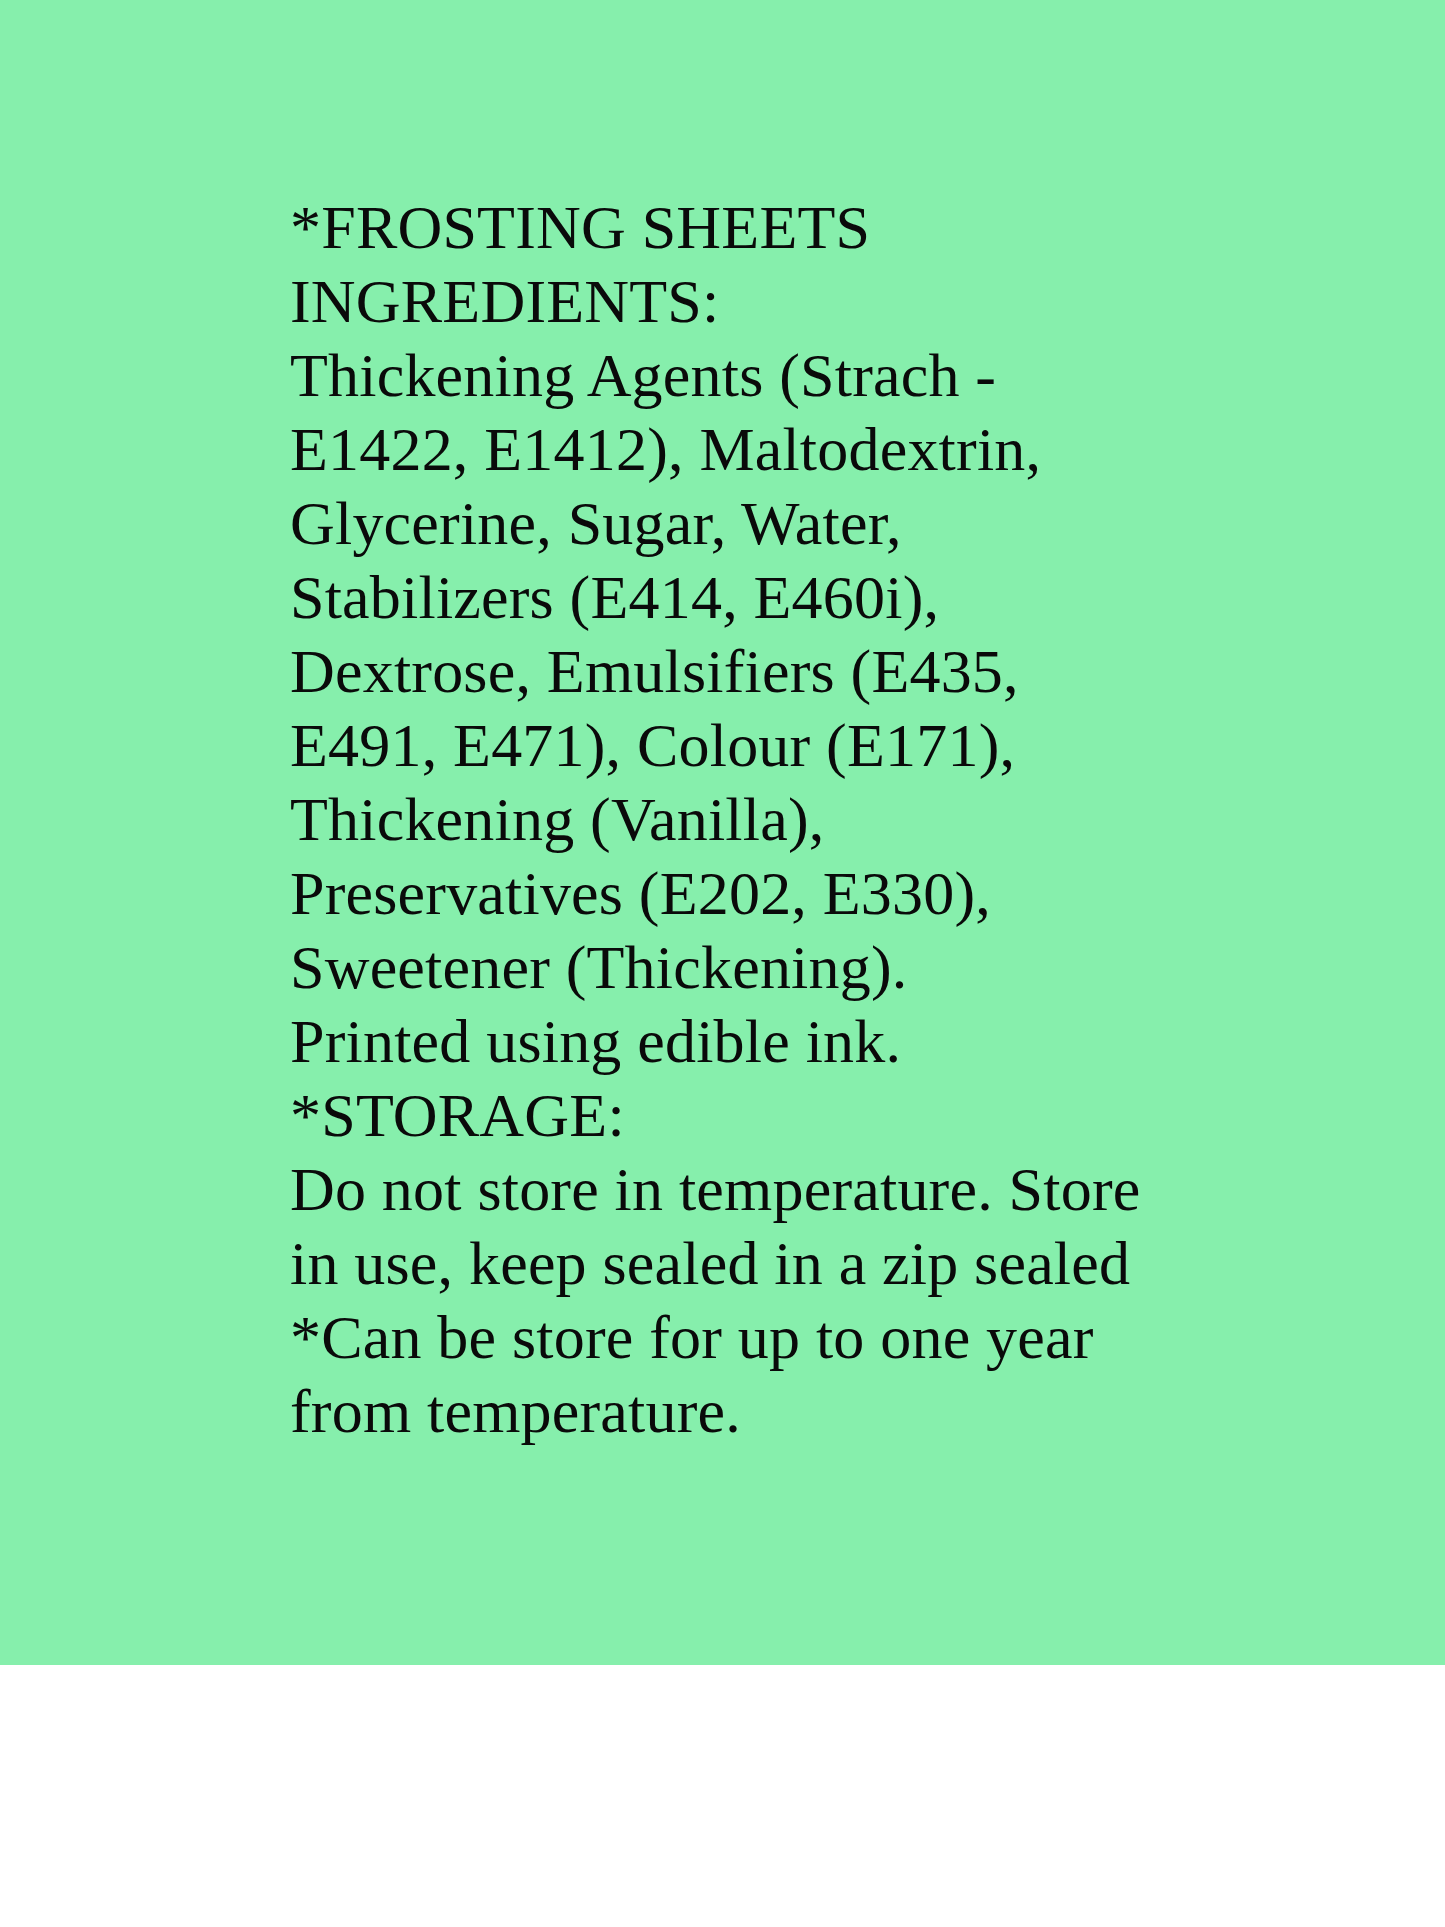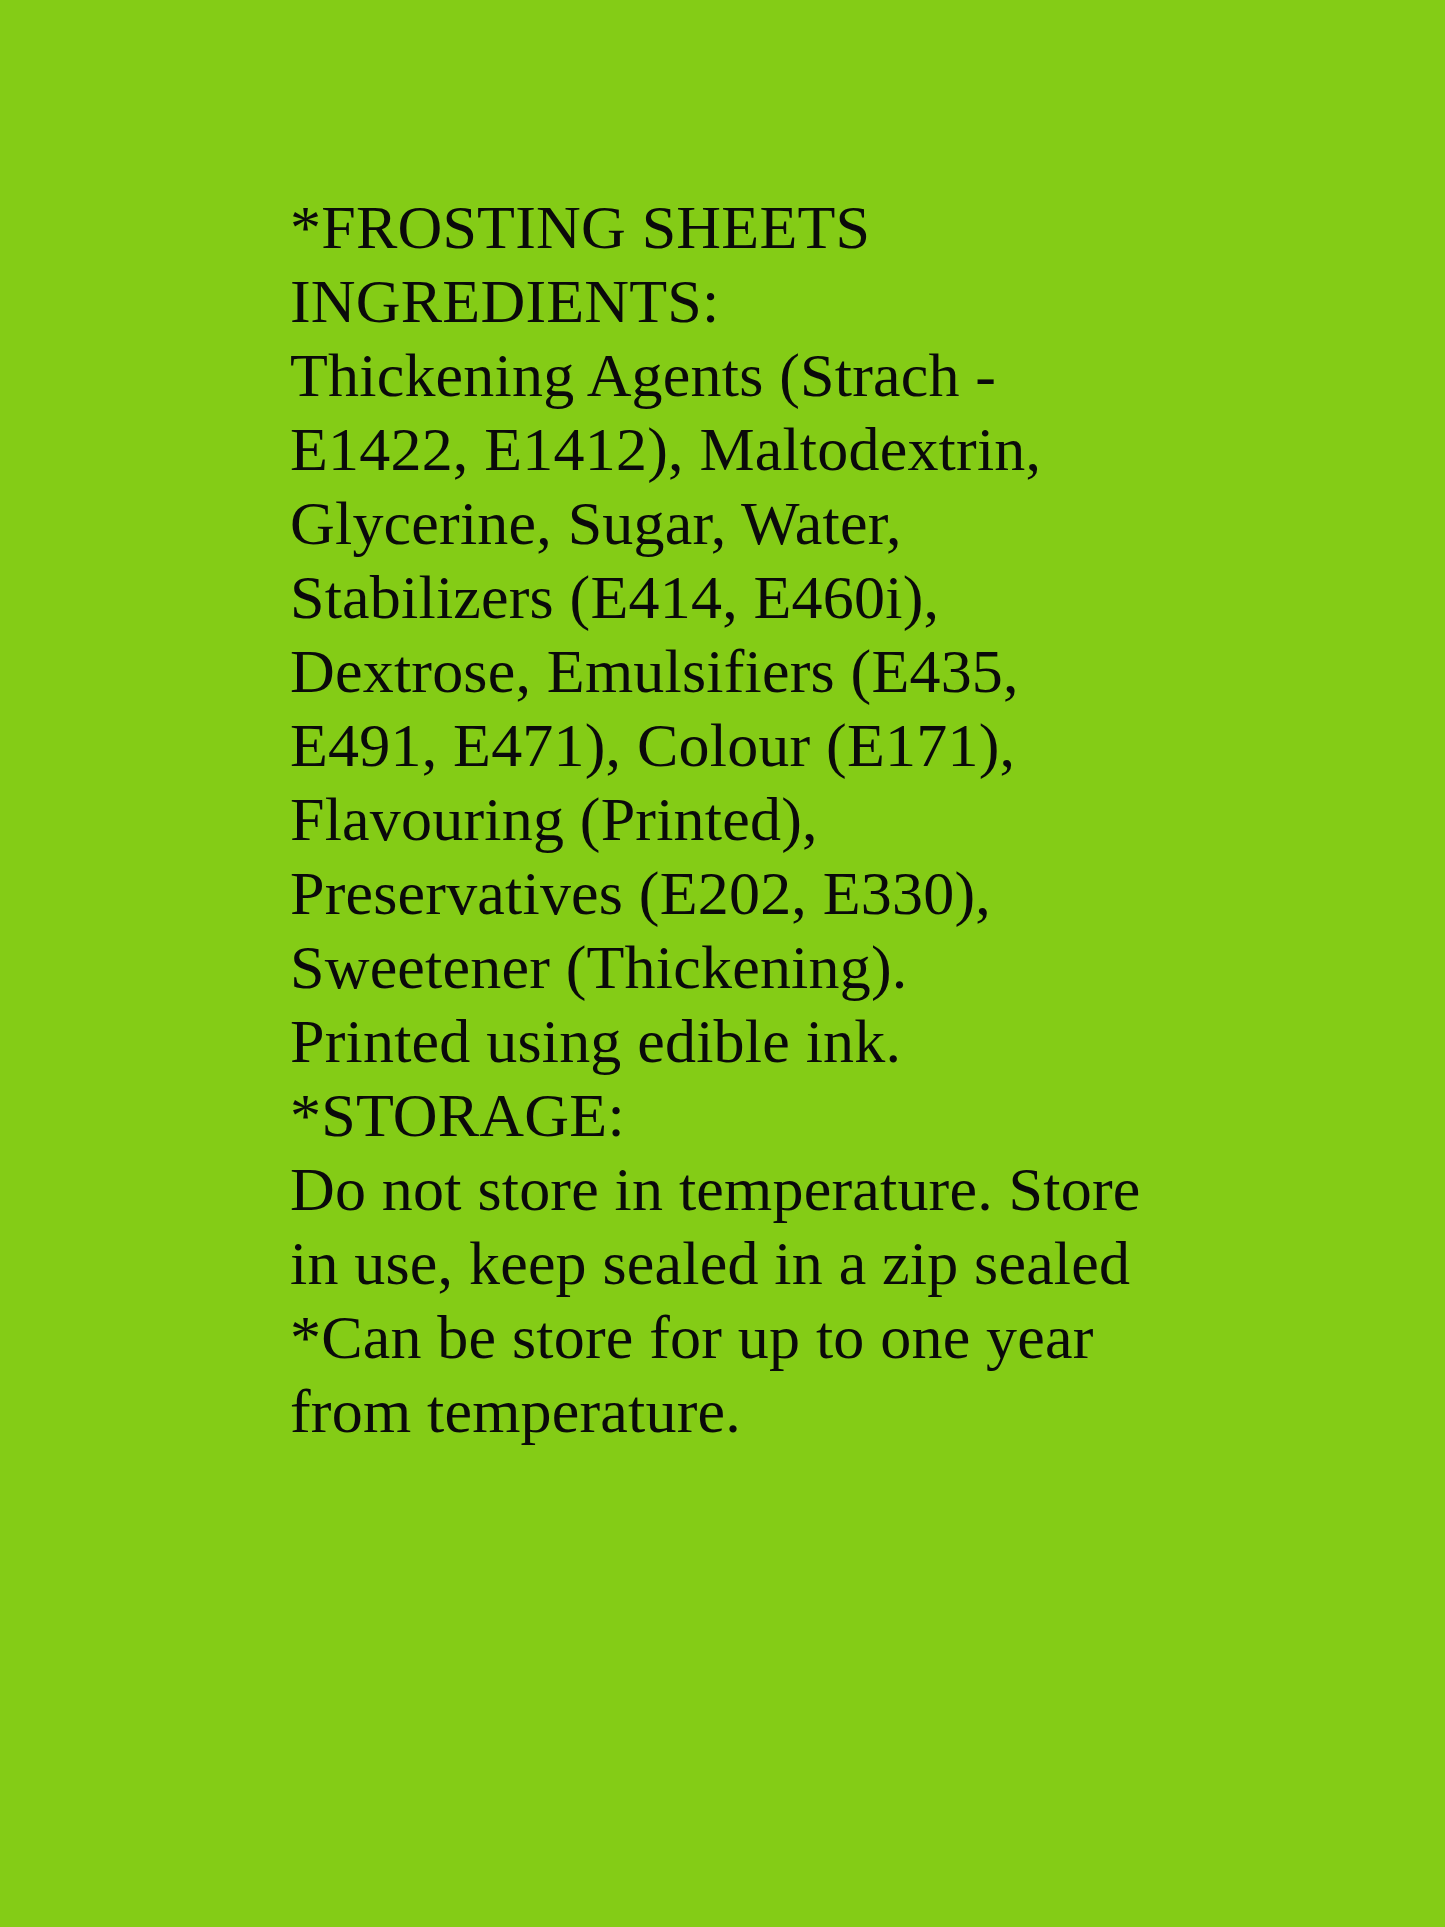--- a/index.html
+++ b/index.html
@@ -10,22 +10,22 @@
   body {
     width: 1445px;
     height: 1927px;
     font-family: "Liberation Serif", "DejaVu Serif", serif;
     color: #000000;
     -webkit-font-smoothing: antialiased;
   }
   .page {
     position: relative;
     width: 1445px;
-    height: 1927px;
-    background: #84cc16;
+    height: 1665px;
+    background: #86efac;
     overflow: hidden;
   }
   .label-block {
     position: absolute;
     left: 290px;
     top: 190px;
     width: 960px;
   }
   .line {
     font-size: 62px;
@@ -44,21 +44,21 @@
 <div class="page">
   <div class="label-block">
     <div class="line heading">*FROSTING SHEETS</div>
     <div class="line heading">INGREDIENTS:</div>
     <div class="line">Thickening Agents (Strach -</div>
     <div class="line">E1422, E1412), Maltodextrin,</div>
     <div class="line">Glycerine, Sugar, Water,</div>
     <div class="line">Stabilizers (E414, E460i),</div>
     <div class="line">Dextrose, Emulsifiers (E435,</div>
     <div class="line">E491, E471), Colour (E171),</div>
-    <div class="line">Flavouring (Printed),</div>
+    <div class="line">Thickening (Vanilla),</div>
     <div class="line">Preservatives (E202, E330),</div>
     <div class="line">Sweetener (Thickening).</div>
     <div class="line">Printed using edible ink.</div>
     <div class="line heading">*STORAGE:</div>
     <div class="line">Do not store in temperature. Store</div>
     <div class="line">in use, keep sealed in a zip sealed</div>
     <div class="line">*Can be store for up to one year</div>
     <div class="line">from temperature.</div>
   </div>
 </div>

